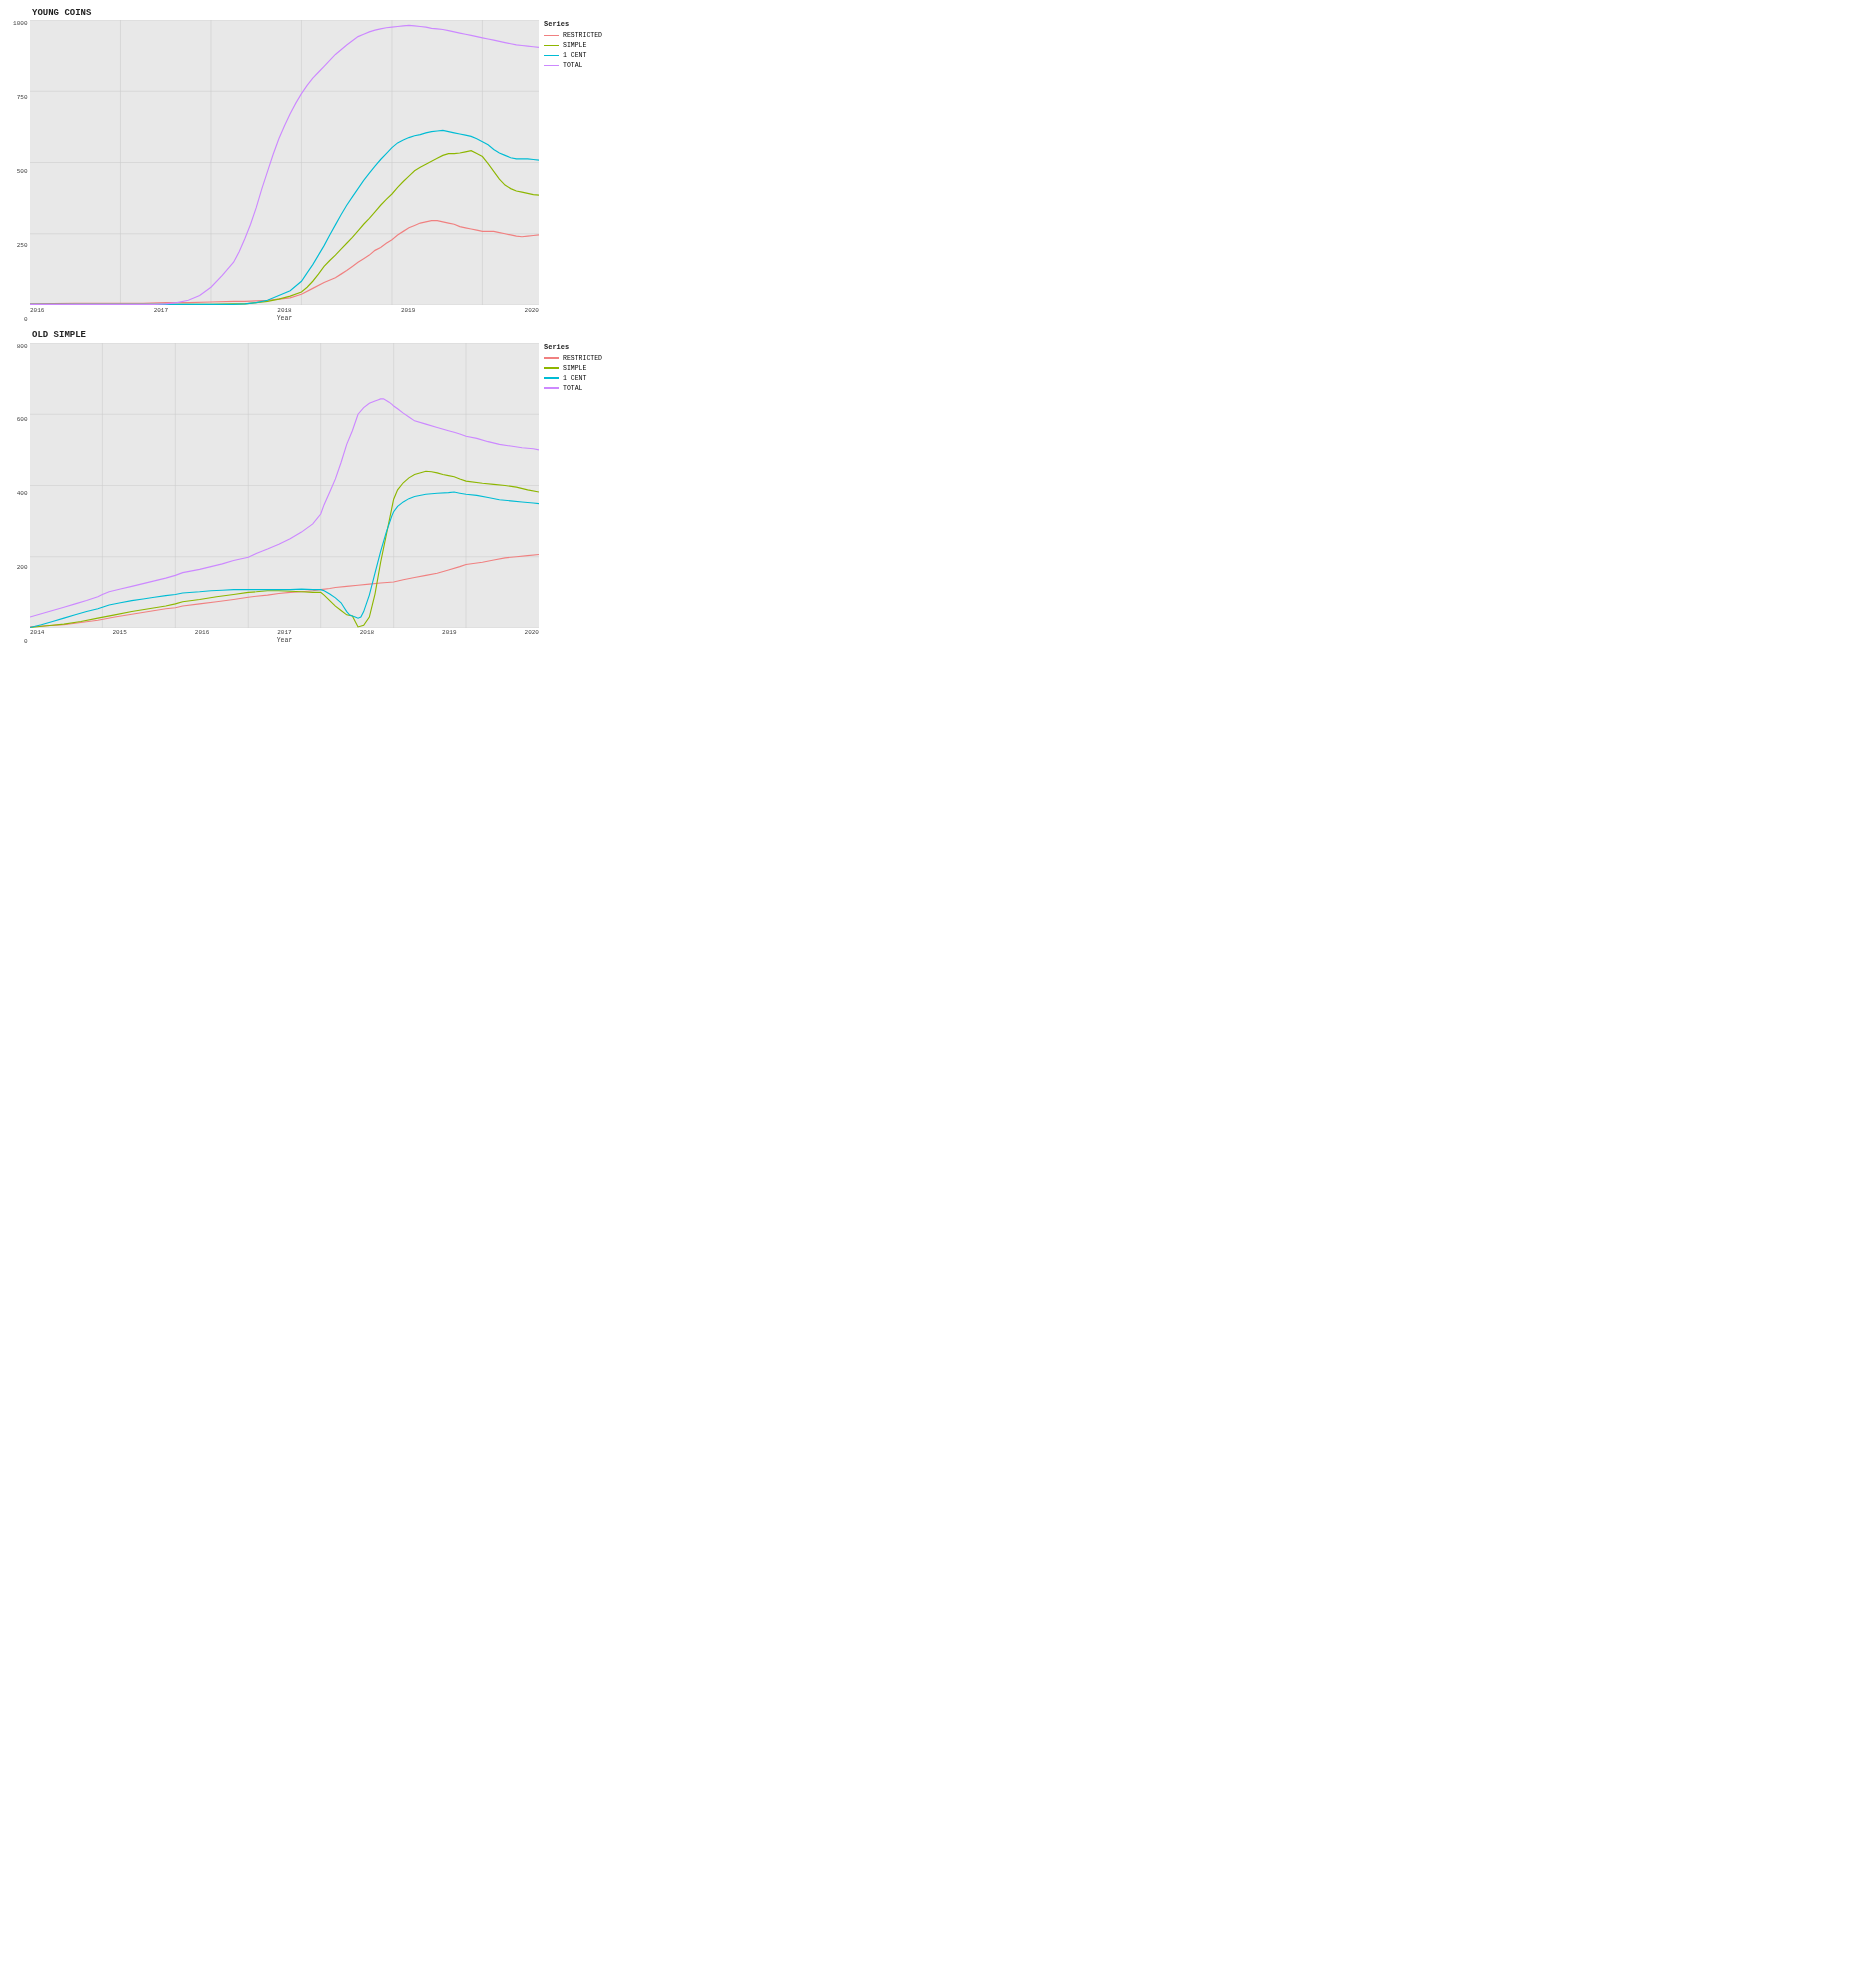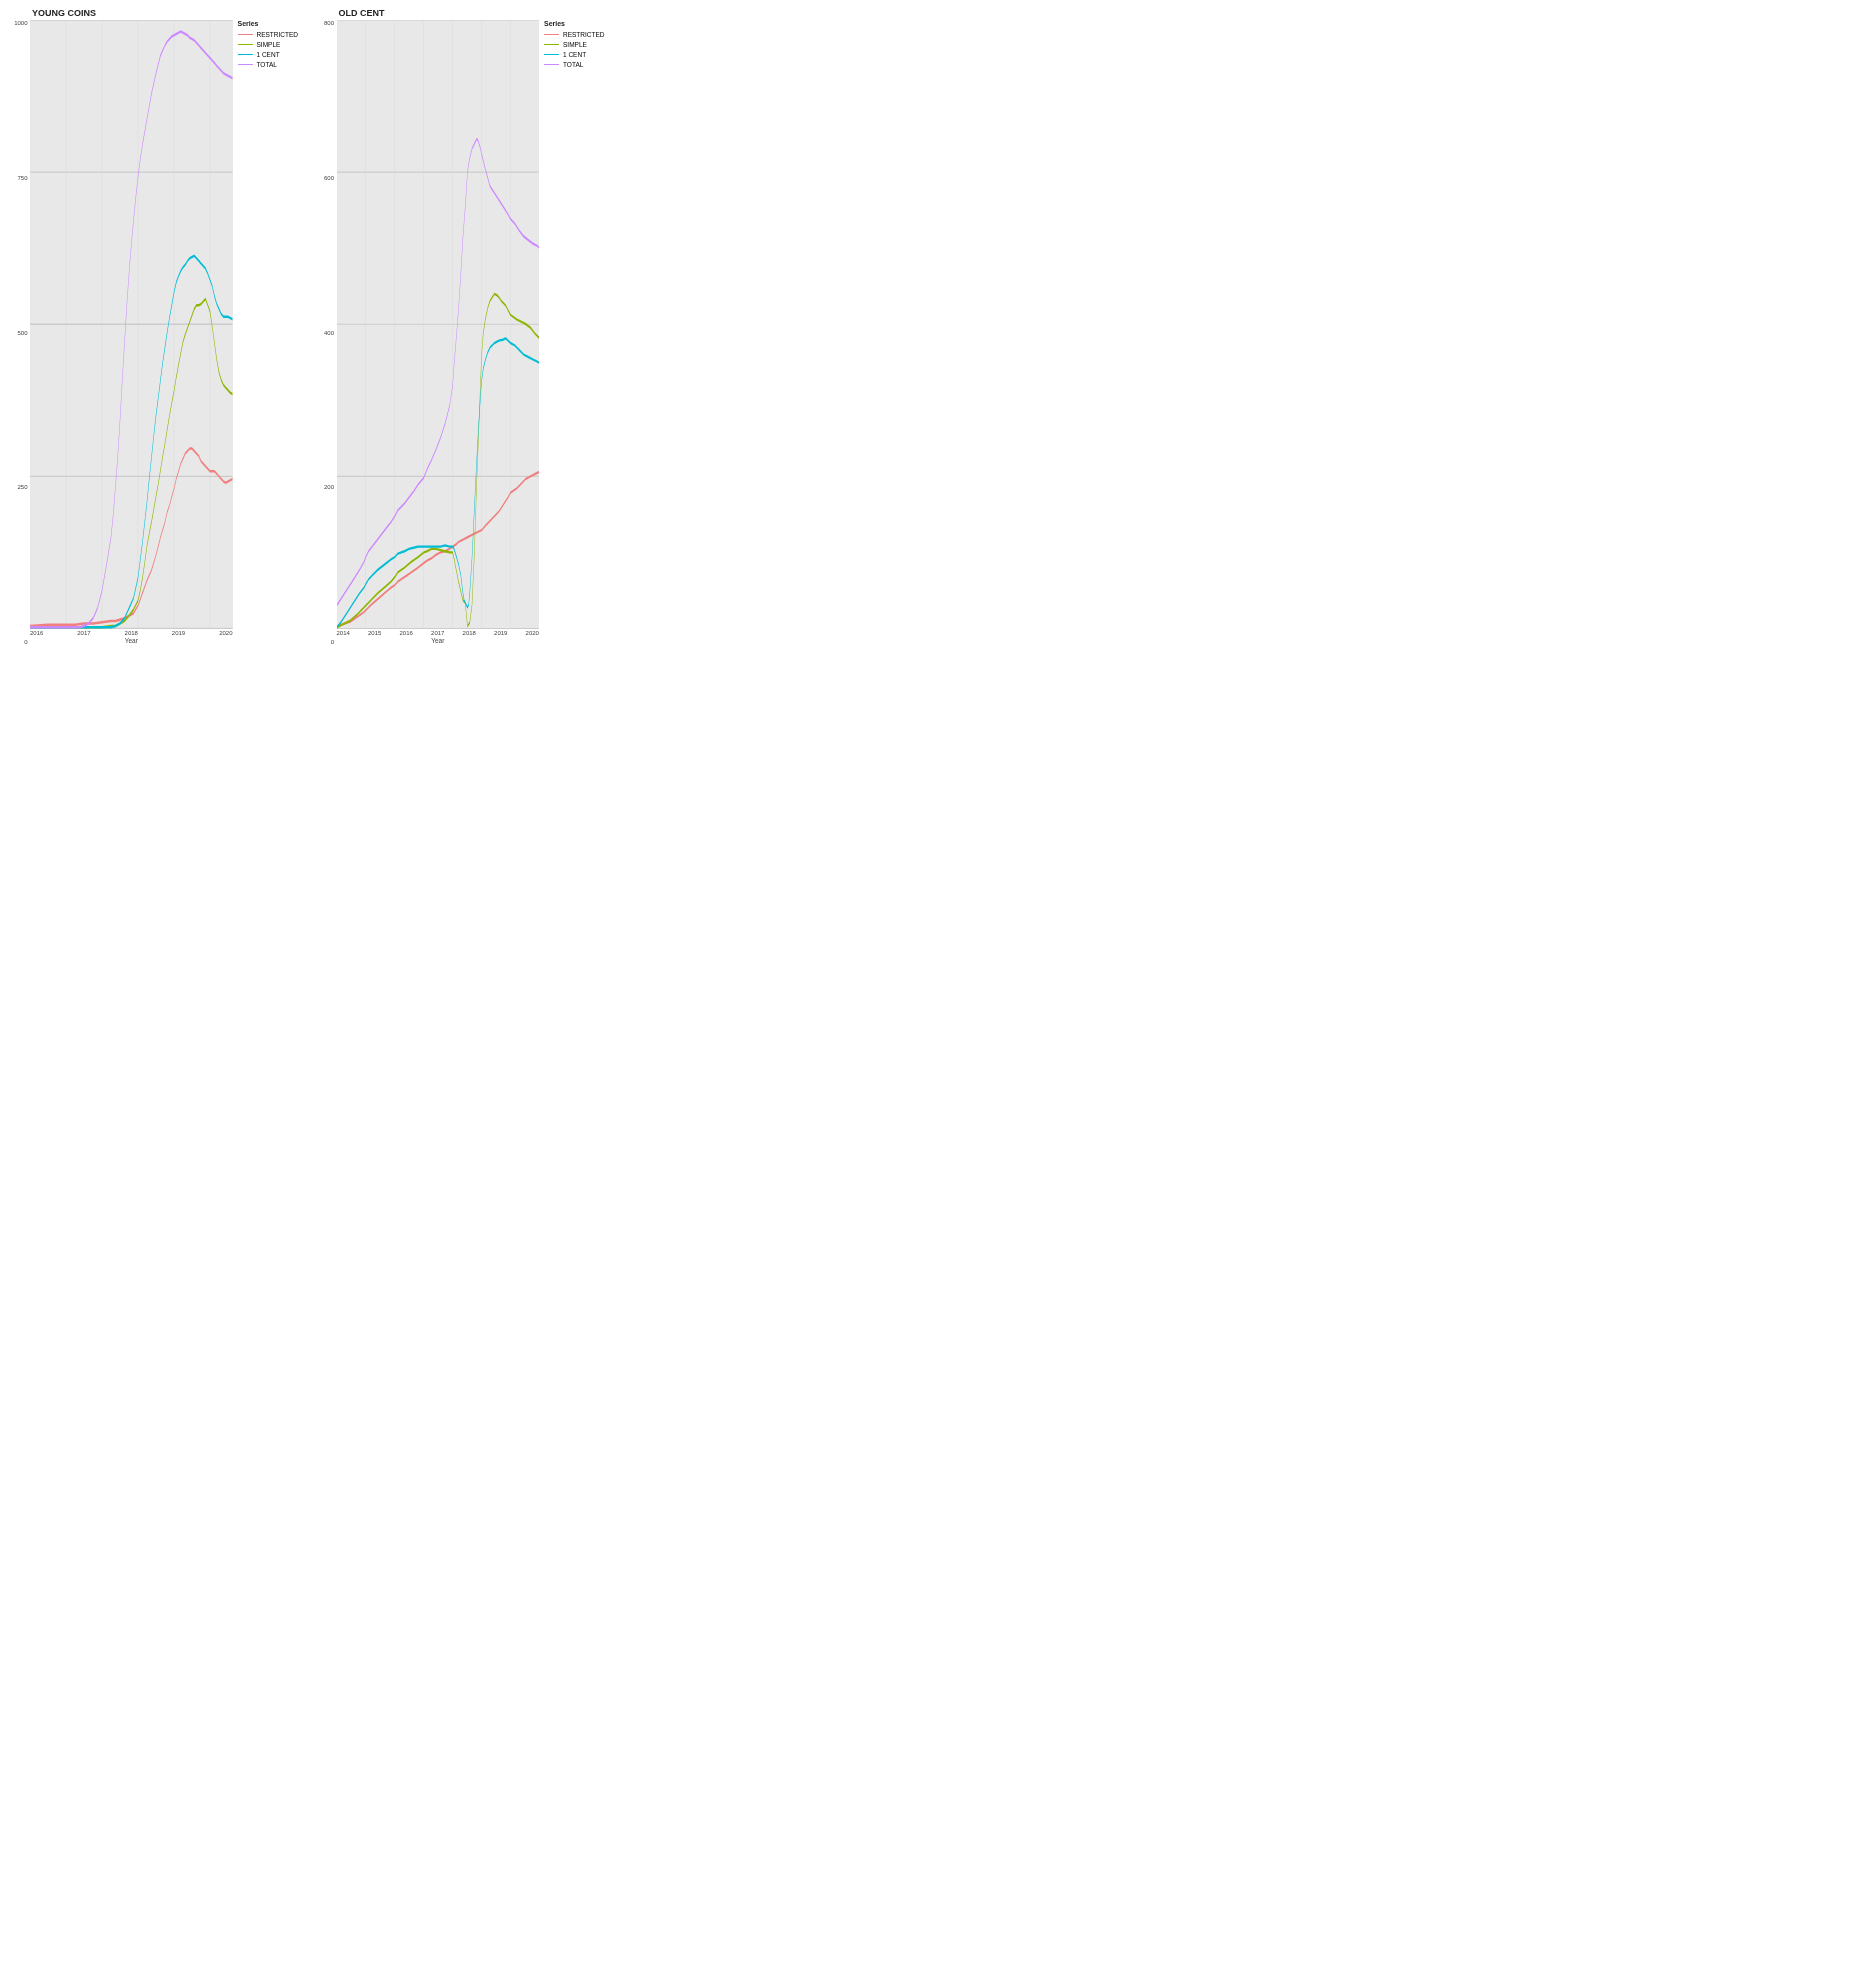--- a/index.html
+++ b/index.html
@@ -4,23 +4,25 @@
   <style>
     * { box-sizing: border-box; margin: 0; padding: 0; }
     body {
       background: #ffffff;
       font-family: Arial, Helvetica, sans-serif;
       width: 623px;
       height: 655px;
     }
     .page {
       display: flex;
+      flex-direction: column;
       width: 623px;
       height: 655px;
       padding: 5px;
+      font-family: Liberation Mono, monospace;
     }
     .chart-section {
       display: flex;
       flex-direction: row;
       flex: 1;
       margin-bottom: 5px;
     }
     .chart-area {
       flex: 1;
       display: flex;
@@ -176,21 +178,21 @@
       </div>
       <div class="legend-item">
         <div class="legend-line" style="background:#CC88FF;"></div>
         <span>TOTAL</span>
       </div>
     </div>
   </div>
 
   <div class="chart-section">
     <div class="chart-area">
-      <div class="chart-title">OLD CENT</div>
+      <div class="chart-title">OLD SIMPLE</div>
       <div class="chart-with-axes">
         <div class="y-axis">
           <span>800</span>
           <span>600</span>
           <span>400</span>
           <span>200</span>
           <span>0</span>
         </div>
         <div class="plot-and-x">
           <div class="plot-panel">

